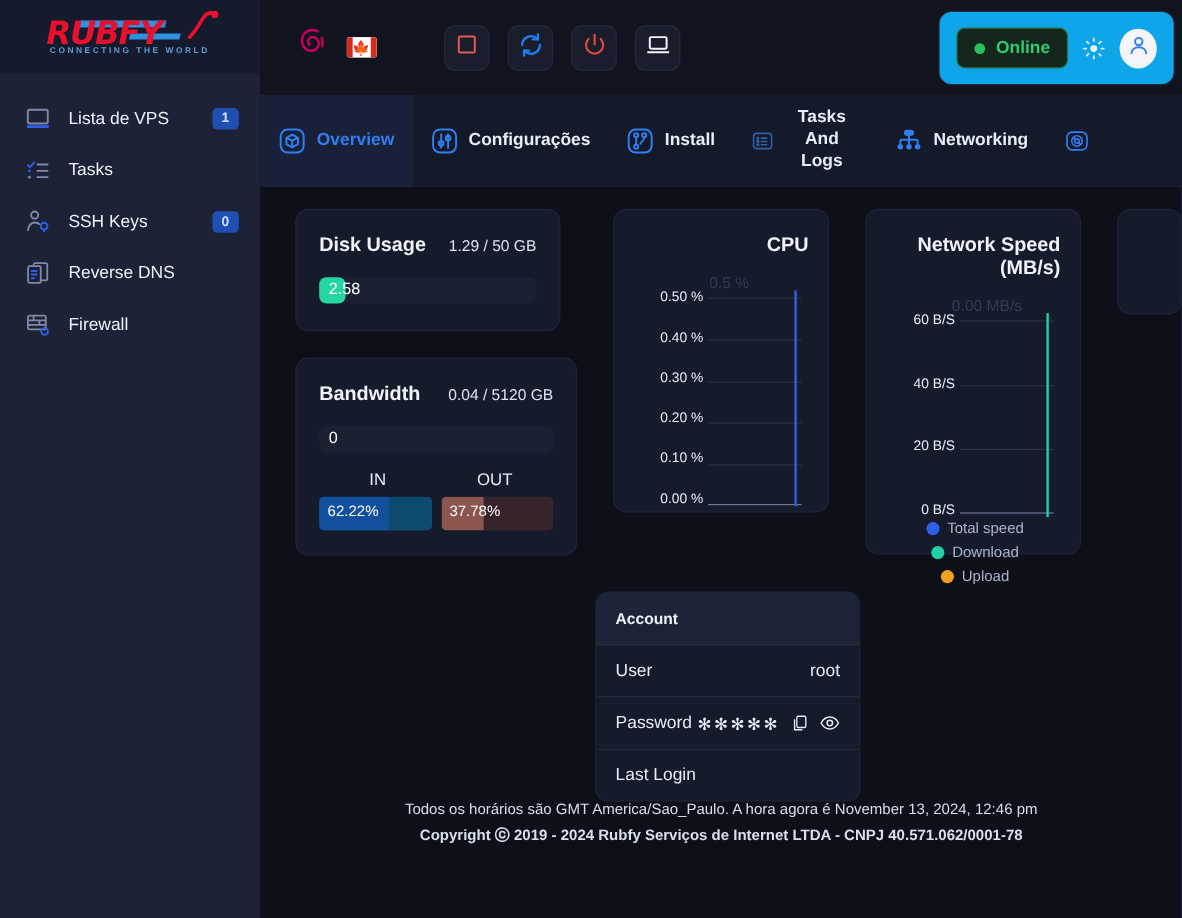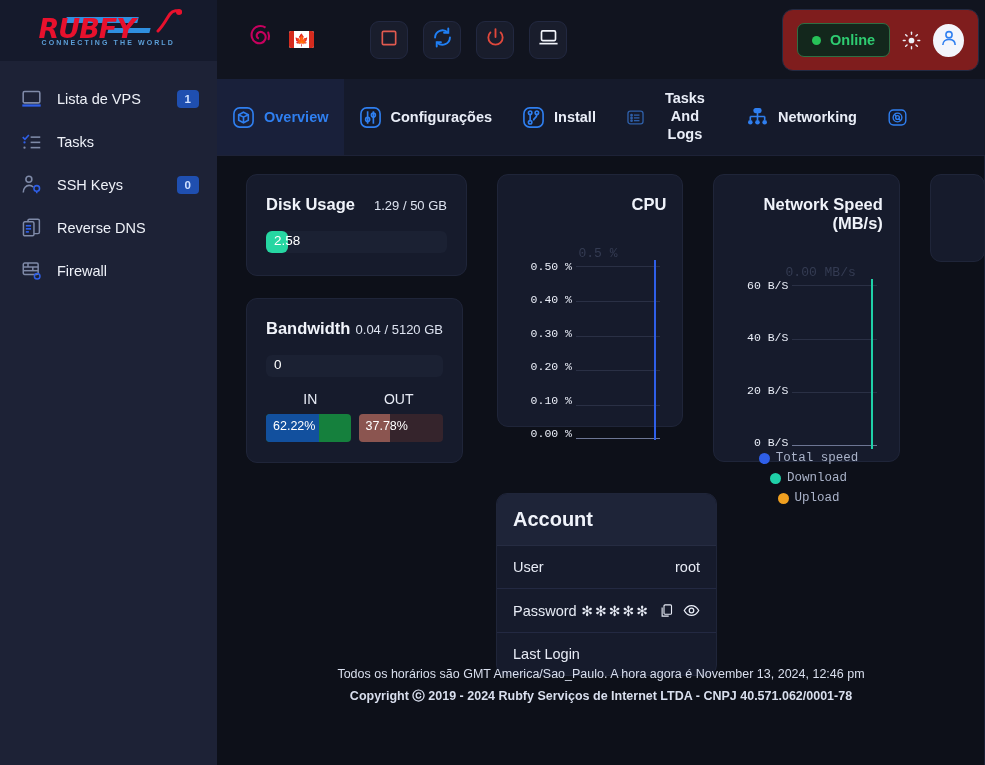--- a/index.html
+++ b/index.html
@@ -79,21 +79,21 @@
     width: 38px; height: 38px; border-radius: 9px;
     background: #191d2c; border: 1px solid #222840;
     display: flex; align-items: center; justify-content: center;
     cursor: pointer;
   }
 
   .status-group {
     position: absolute; right: 6px; top: 9px;
     height: 62px; width: 197px;
     border: 1px solid #232a42; border-radius: 11px;
-    background: #7f1d1d;
+    background: #0ea5e9;
     display: flex; align-items: center; gap: 12px; padding: 0 14px;
   }
   .online-pill {
     border: 1px solid #2f6e43; border-radius: 7px;
     background: #13271c; color: #2ecc71;
     font-size: 14.5px; font-weight: 700;
     padding: 8px 14px; display: flex; align-items: center; gap: 9px;
     cursor: pointer;
   }
   .dot-green { width: 9px; height: 9px; border-radius: 50%; background: #27c258; }
@@ -127,21 +127,21 @@
   .cards-row {
     display: flex; gap: 30px; padding: 18px 0 0 29px;
     align-items: flex-start;
   }
   .col { display: flex; flex-direction: column; gap: 22px; }
 
   .card {
     background: #161b2c; border: 1px solid #1f2539; border-radius: 11px;
   }
   .card-disk { width: 221px; padding: 20px 19px 22px; }
-  .card-bw   { width: 217px; padding: 20px 19px 20px; }
+  .card-bw   { width: 235px; padding: 20px 19px 20px; }
   .card-cpu  { width: 221px; height: 253px; padding: 20px 16px; }
   .card-net  { width: 221px; height: 288px; padding: 20px 16px; }
   .card-cut  { width: 60px; height: 88px; padding: 20px 16px; }
 
   .card-head { display: flex; align-items: baseline; justify-content: space-between; }
   .card-title { font-size: 16.5px; font-weight: 700; color: #f0f3fa; text-align: right; }
   .card-val { font-size: 13px; color: #dde3f0; }
 
   .track {
     margin-top: 17px; height: 22px; border-radius: 6px;
@@ -156,30 +156,30 @@
     font-size: 13.5px; color: #ffffff; font-weight: 500;
   }
   .io-head {
     display: flex; margin-top: 14px; font-size: 14px; color: #e7ebf5;
   }
   .io-head span { flex: 1; text-align: center; }
   .io-bars { display: flex; gap: 8px; margin-top: 7px; }
   .io-bar {
     flex: 1; height: 28px; border-radius: 4px; position: relative; overflow: hidden;
   }
-  .io-in  { background: #15803d; }
+  .io-in  { background: #0c4a6e; }
   .io-out { background: #35242c; }
   .io-in .ifill  { position: absolute; left: 0; top: 0; bottom: 0; background: #12509e; }
   .io-out .ifill { position: absolute; left: 0; top: 0; bottom: 0; background: #8b5550; }
   .io-bar .ilabel {
     position: absolute; left: 7px; top: 5px; font-size: 12.5px; color: #fff; font-weight: 500;
   }
 
   
-  .chart-area { position: relative; margin-top: 32px; height: 222px; font-family: Liberation Mono, monospace; }
+  .chart-area { position: relative; margin-top: 14px; height: 222px; }
   .chart-ghost {
     position: absolute; top: 0; left: 50%; transform: translateX(-30%);
     color: #343b52; font-size: 13px;
   }
   .ylabels {
     position: absolute; left: 0; top: 14px; width: 58px;
     display: flex; flex-direction: column; justify-content: space-between;
     height: 180px; font-size: 11.5px; color: #e9edf7; text-align: right;
   }
   .plot {
@@ -202,21 +202,21 @@
   .legend .ld { width: 11px; height: 11px; border-radius: 50%; }
 
   
   .account-wrap { padding: 30px 0 0 279px; }
   .acct {
     width: 221px; background: #161b2c;
     border: 1px solid #1f2539; border-radius: 11px; overflow: hidden;
   }
   .acct-head {
     background: #1e2438; padding: 14px 16px;
-    font-size: 20px; font-weight: 700; color: #f0f3fa;
+    font-size: 13px; font-weight: 700; color: #f0f3fa;
     border-bottom: 1px solid #262c42;
   }
   .acct-row {
     display: flex; align-items: center; justify-content: space-between;
     padding: 13px 16px; font-size: 14.5px; color: #e7ebf5;
     border-bottom: 1px solid #232942;
   }
   .acct-row:last-child { border-bottom: none; }
   .pw-group { display: flex; align-items: center; gap: 9px; }
   .stars { letter-spacing: 2px; font-size: 14px; color: #e7ebf5; }

